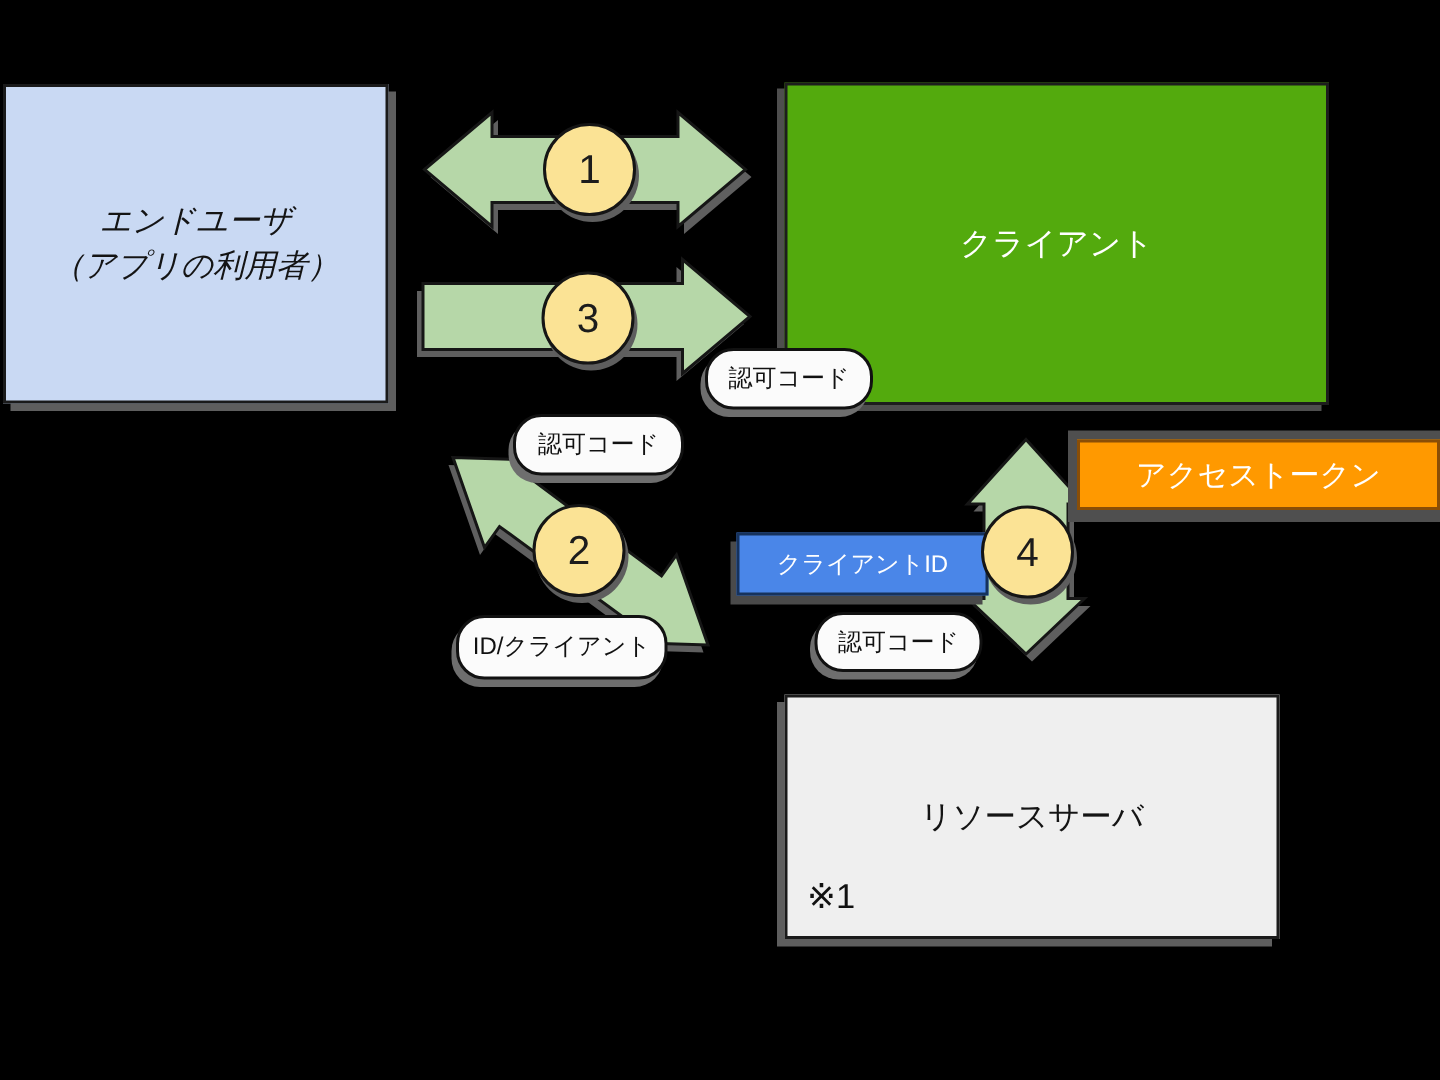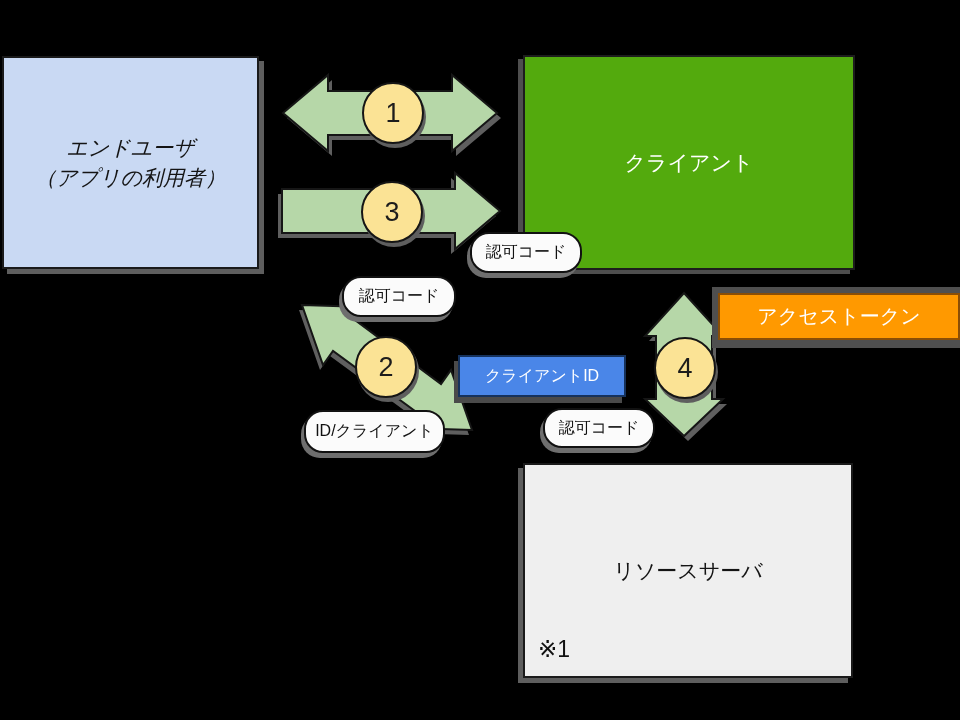--- a/index.html
+++ b/index.html
@@ -16,27 +16,27 @@
   }
   .box-line { white-space: nowrap; }
 
   .end-user {
     left: 2px; top: 56px; width: 257px; height: 213px;
     background: #c9d9f3; border: 2px solid #1a1a1a;
     box-shadow: 5px 5px 0 #5e5e5e;
     color: #141414; font-size: 21px; line-height: 30px; font-style: italic;
   }
   .client {
-    left: 523px; top: 55px; width: 332px; height: 215px;
+    left: 523px; top: 55px; width: 363px; height: 215px;
     background: #53aa0d; border: 2px solid #1d1d1d;
     box-shadow: -5px 4px 0 #4e4e4e;
     color: #ffffff; font-size: 21px; line-height: 30px;
   }
   .resource {
-    left: 523px; top: 463px; width: 330px; height: 215px;
+    left: 523px; top: 463px; width: 330px; height: 163px;
     background: #efefef; border: 2px solid #1a1a1a;
     box-shadow: -5px 5px 0 #5e5e5e;
     color: #141414; font-size: 21px; line-height: 30px;
   }
   .resource-note {
     position: absolute; left: 13px; bottom: 12px;
     font-size: 23px; color: #111;
   }
 
   svg.arrows { position: absolute; left: 0; top: 0; width: 960px; height: 720px; }
@@ -50,21 +50,21 @@
   .orange-backing {
     position: absolute; left: 712px; top: 287px; width: 248px; height: 61px;
     background: #4f4f4f;
   }
   .access-token {
     left: 718px; top: 293px; width: 242px; height: 47px;
     background: #ff9900; border: 2px solid #8a4e06;
     font-size: 20px;
   }
   .client-id {
-    left: 458px; top: 355px; width: 168px; height: 42px;
+    left: 491px; top: 355px; width: 168px; height: 42px;
     background: #4a86e8; border: 2px solid #16325c;
     box-shadow: -4px 6px 0 #4a4a4a;
     font-size: 16px;
   }
 
   .step-circle {
     position: absolute; width: 62px; height: 62px; border-radius: 50%;
     background: #fbe395; border: 2.5px solid #151515;
     box-shadow: 2px 4px 0 #5e5e5e;
     display: flex; align-items: center; justify-content: center;

